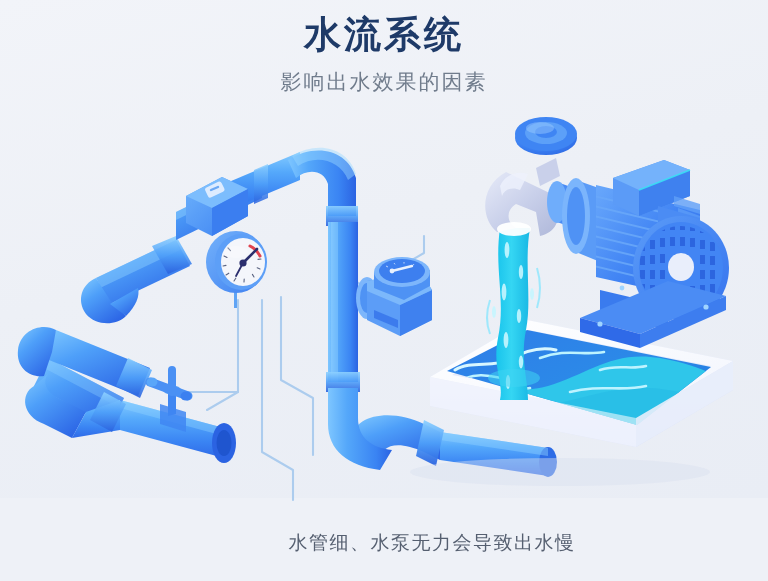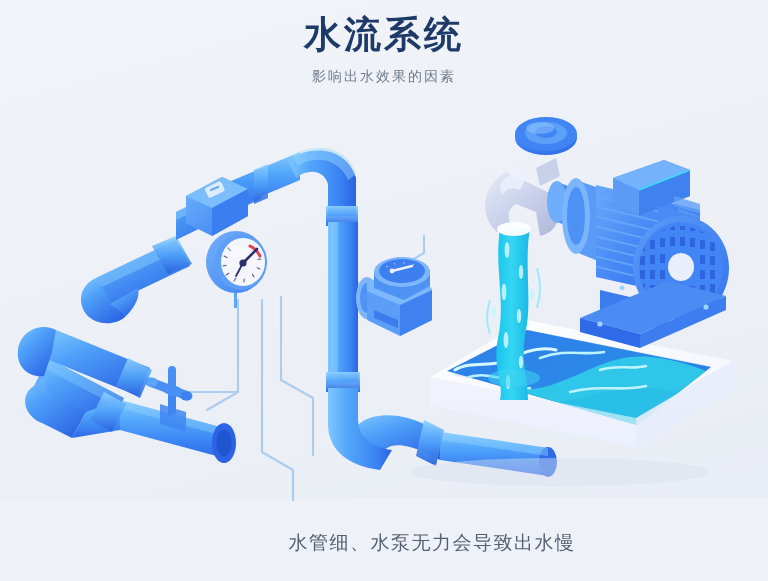--- a/index.html
+++ b/index.html
@@ -13,21 +13,21 @@
     background:linear-gradient(165deg,#f2f4f9 0%,#edf0f6 45%,#e9edf5 100%);
   }
   
   #title{
     position:absolute;left:0;top:14px;width:768px;text-align:center;
     font-size:37px;font-weight:bold;letter-spacing:3px;color:#1e3a68;
     line-height:1.12;
   }
   #subtitle{
     position:absolute;left:0;top:68px;width:768px;text-align:center;
-    font-size:14px;color:#707c8c;letter-spacing:2px;
+    font-size:21px;color:#707c8c;letter-spacing:2px;
   }
   #caption{
     position:absolute;left:0;top:530px;width:768px;text-align:center;
     font-size:19px;color:#555f70;letter-spacing:1.5px;margin-left:48px;
   }
   
   #scene{position:absolute;left:0;top:0;width:768px;height:581px;}
 </style>
 </head>
 <body>

